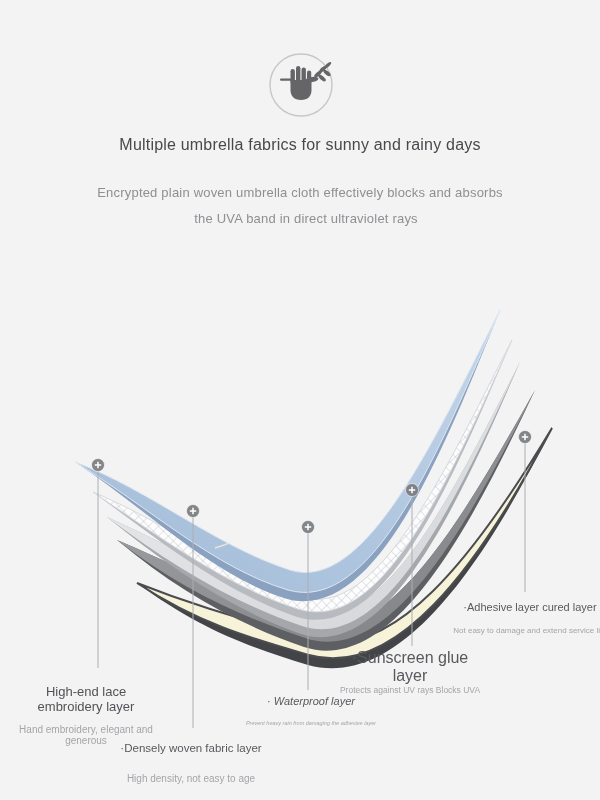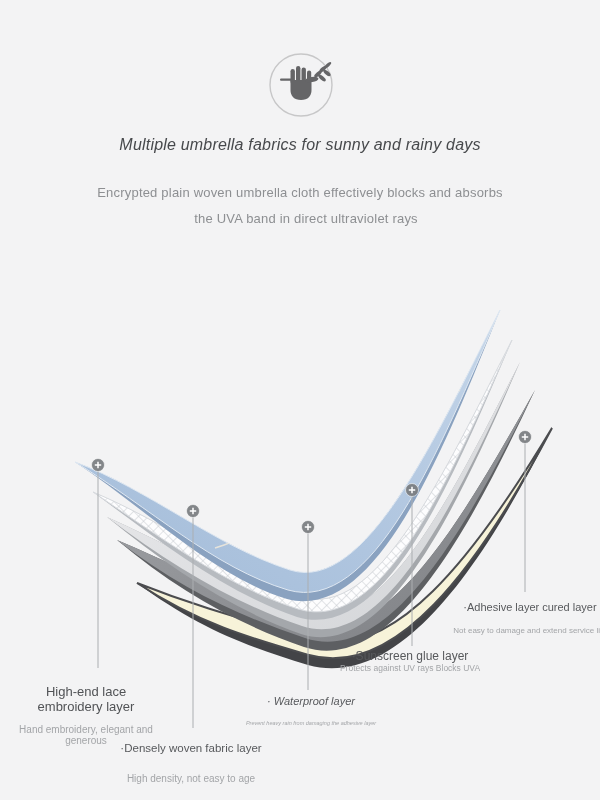--- a/index.html
+++ b/index.html
@@ -2,21 +2,21 @@
 <html><head>
 <meta charset="utf-8">
 <style>
   html,body{margin:0;padding:0;}
   body{font-family:"Liberation Sans", sans-serif;}
   .page{position:relative;width:600px;height:800px;background:#f3f3f4;overflow:hidden;margin:0 auto;}
 
   
   .hero-icon{position:absolute;left:252px;top:40px;width:96px;height:96px;}
   .page-title{position:absolute;left:0;top:136px;width:600px;text-align:center;
-    font-size:16px;font-weight:500;letter-spacing:.2px;color:#47494c;margin:0;font-style:italic;}
+    font-size:16px;font-weight:500;letter-spacing:.2px;color:#47494c;margin:0;}
   .subtitle{position:absolute;left:0;width:600px;text-align:center;margin:0;
     font-size:13px;color:#8d8f92;letter-spacing:.2px;}
   .subtitle.s1{top:185px;}
   .subtitle.s2{top:211px;margin-left:6px;}
 
   
   .diagram{position:absolute;left:0;top:278px;width:600px;height:470px;}
   .diagram svg{display:block;}
 
   
@@ -26,21 +26,21 @@
   .lbl1{left:15px;top:684px;width:142px;}
   .lbl1 .t{font-size:13px;font-weight:500;color:#515356;}
   .lbl1 .s{font-size:10px;margin-top:10px;}
   .lbl2{left:118px;top:742px;width:146px;}
   .lbl2 .t{font-size:11.5px;}
   .lbl2 .s{font-size:10px;margin-top:19px;}
   .lbl3{left:241px;top:695px;width:140px;font-style:italic;}
   .lbl3 .t{font-size:11px;}
   .lbl3 .s{font-size:5.5px;margin-top:13px;}
   .lbl4{left:337px;top:649px;width:146px;}
-  .lbl4 .t{font-size:12px;}
+  .lbl4 .t{font-size:16px;}
   .lbl4 .s{font-size:8.5px;}
   .lbl5{left:450px;top:601px;width:160px;}
   .lbl5 .t{font-size:11px;}
   .lbl5 .s{font-size:8px;margin-top:13px;}
 </style>
 </head>
 <body>
 
 <div class="page">
 

